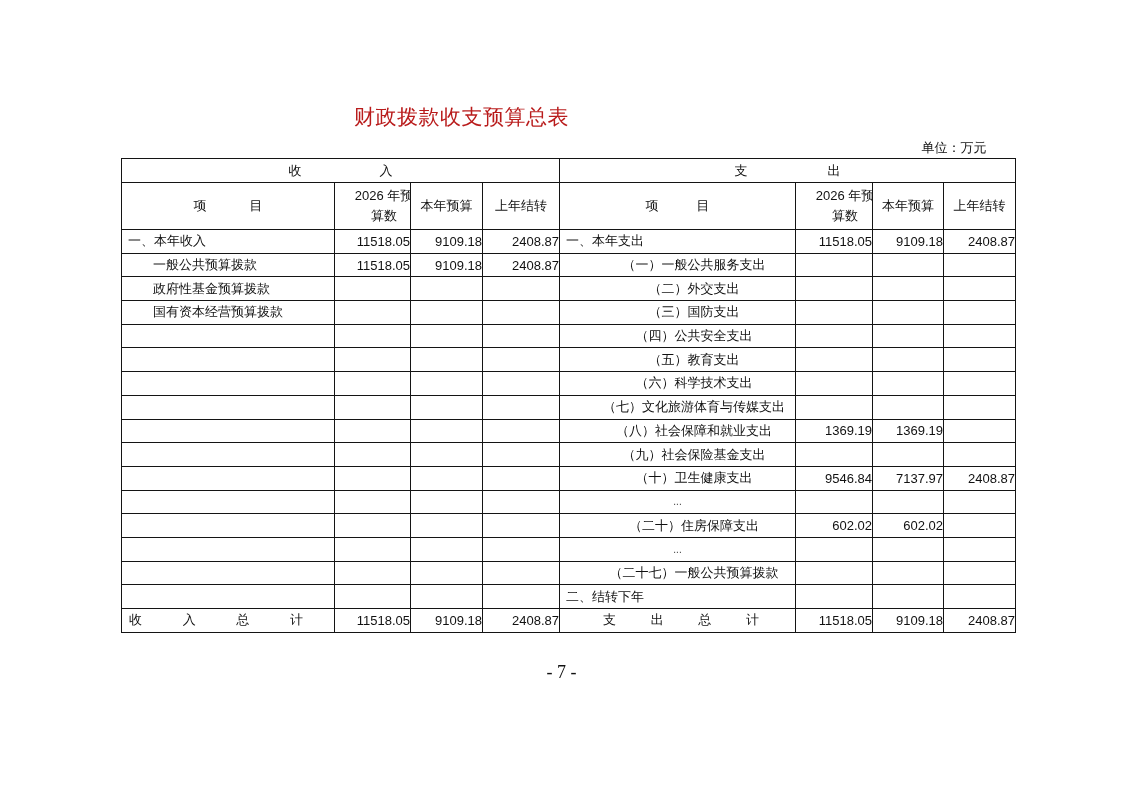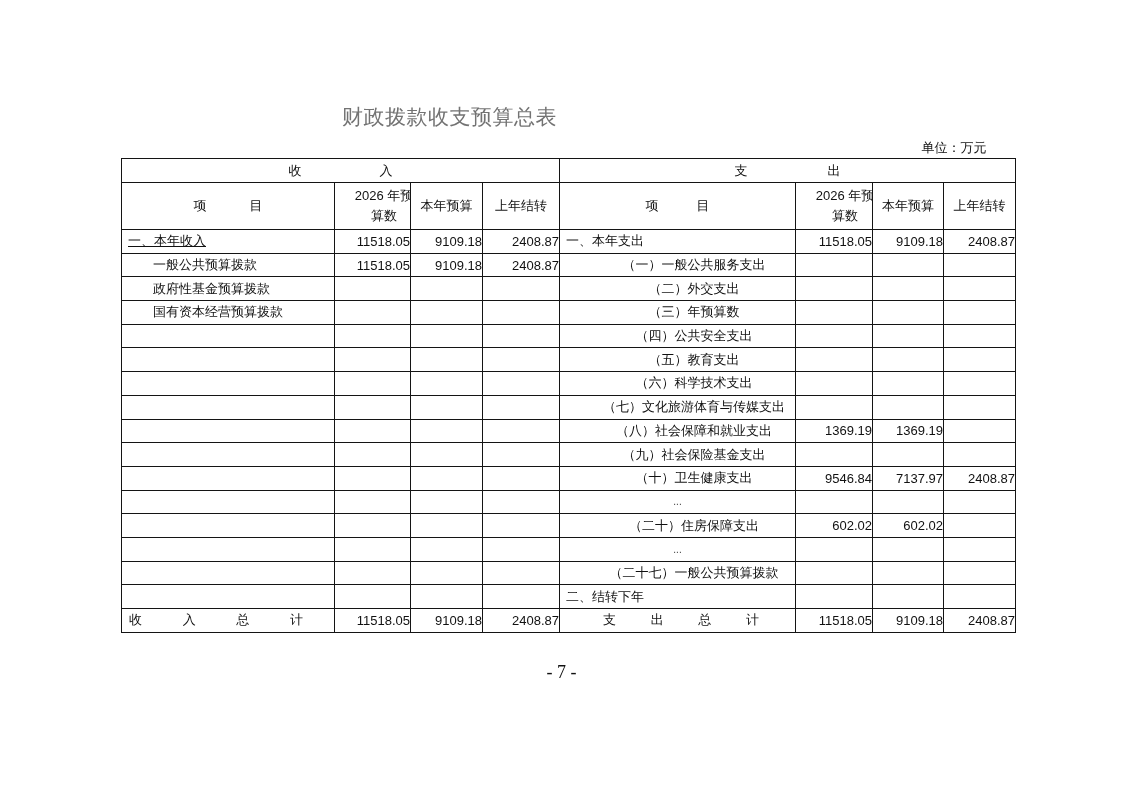--- a/index.html
+++ b/index.html
@@ -2,22 +2,22 @@
 <html><head>
 <meta charset="utf-8">
 <style>
   html, body { margin: 0; padding: 0; }
   body {
     width: 1123px; height: 793px; position: relative; overflow: hidden;
     background: #ffffff; color: #111111;
     font-family: "Liberation Sans", "DejaVu Sans", sans-serif;
   }
   .title {
-    position: absolute; left: 0; width: 899px; top: 103px;
-    text-align: center; font-size: 21px; letter-spacing: 0.5px; color: #737373;
+    position: absolute; left: 12px; width: 899px; top: 103px;
+    text-align: center; font-size: 21px; letter-spacing: 0.5px; color: #b91c1c;
   }
   .unit {
     position: absolute; left: 900px; width: 108px; top: 139px;
     text-align: center; font-size: 13px;
   }
   .page-number {
     position: absolute; left: 0; width: 1123px; top: 662px;
     text-align: center; font-size: 18px;
     font-family: "Liberation Serif", "DejaVu Serif", serif;
   }
@@ -36,21 +36,21 @@
     word-break: break-all; line-height: 20px; text-align: center; margin-left: 18px;
   }
   .spread {
     display: flex; justify-content: center; align-items: center;
   }
   .gap-l { width: 78px; }
   .gap-r { width: 80px; }
   .gap-i { width: 43px; }
   .gap-j { width: 38px; }
   td.num { text-align: right; padding-right: 5px; }
-  td.item.l0 { padding-left: 6px; text-decoration: underline; }
+  td.item.l0 { padding-left: 6px; }
   td.item.l1 { padding-left: 31px; font-family: Liberation Mono, monospace; }
   td.item.r0 { padding-left: 6px; margin-top: 12px; }
   td.item.r1 { padding-left: 33px; text-align: center; }
   td.center { text-align: center; }
   .tot-l { display: flex; justify-content: space-between; padding: 0 31px 0 7px; }
   .tot-r { display: flex; justify-content: space-between; padding: 0 36px 0 43px; }
 </style>
 </head>
 <body>
 
@@ -141,21 +141,21 @@
     <td class="num"></td>
     <td class="num"></td>
     <td class="num"></td>
   </tr>
 
   <tr>
     <td class="item l1">国有资本经营预算拨款</td>
     <td class="num"></td>
     <td class="num"></td>
     <td class="num"></td>
-    <td class="item r1">（三）年预算数</td>
+    <td class="item r1">（三）国防支出</td>
     <td class="num"></td>
     <td class="num"></td>
     <td class="num"></td>
   </tr>
 
   <tr>
     <td class="item l1"></td>
     <td class="num"></td>
     <td class="num"></td>
     <td class="num"></td>

